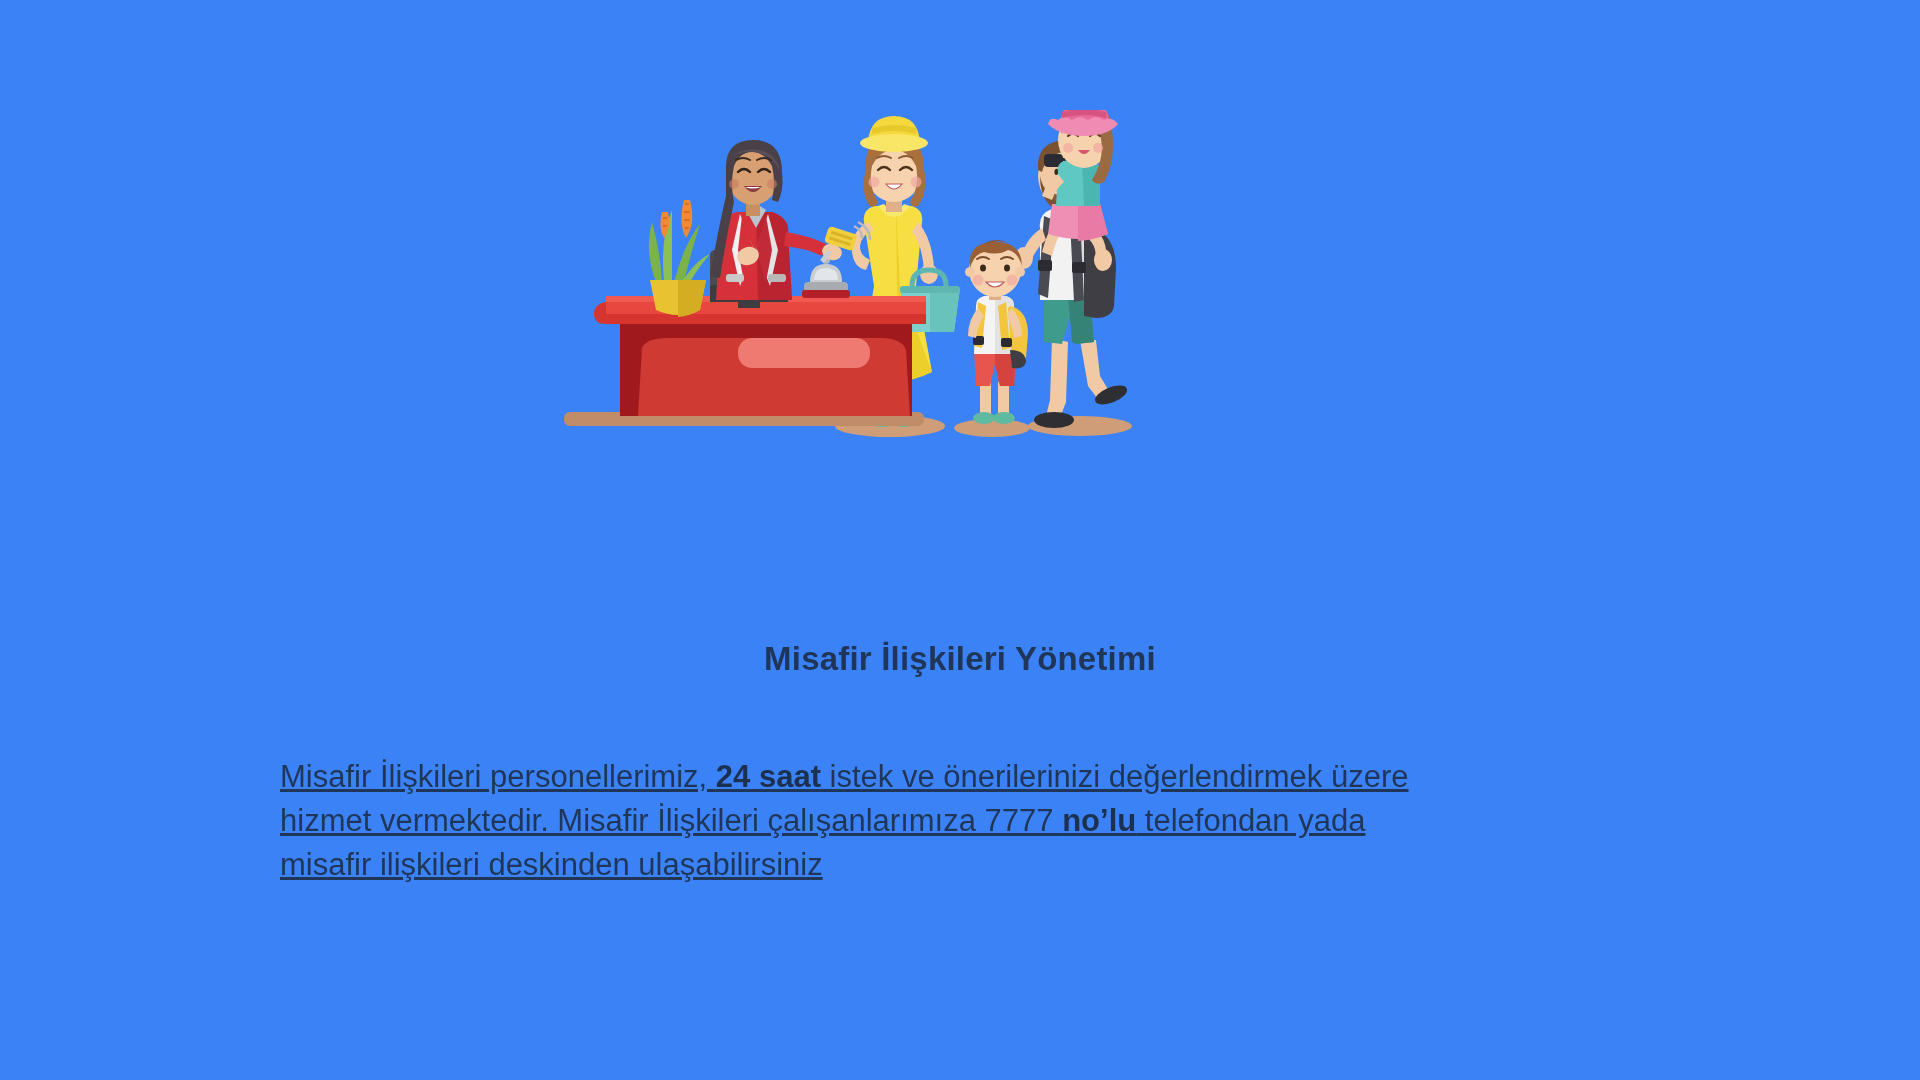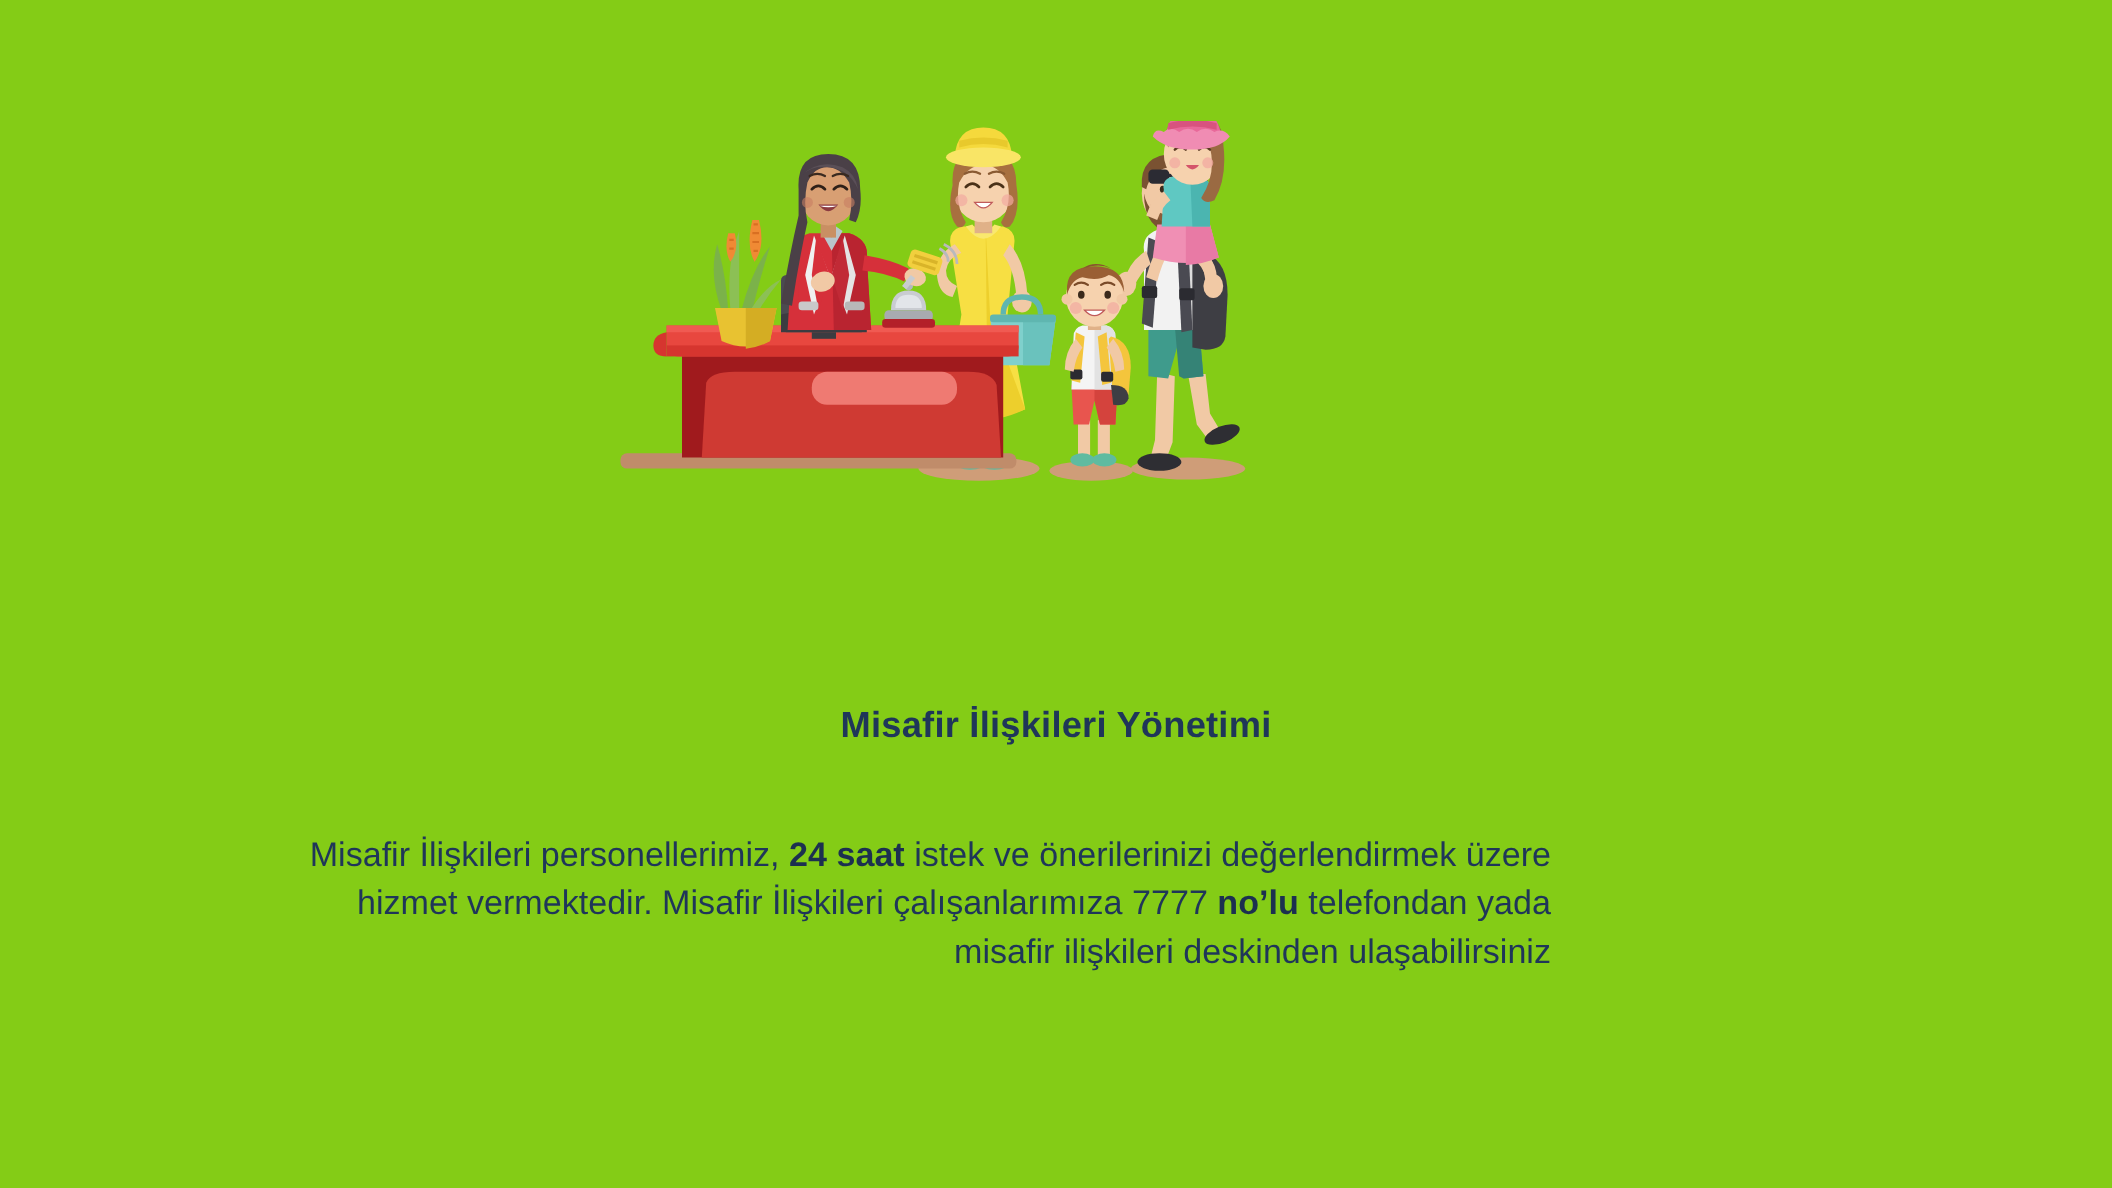--- a/index.html
+++ b/index.html
@@ -12,21 +12,21 @@
     width: 1920px;
     height: 1080px;
     position: relative;
     overflow: hidden;
     font-family: "Liberation Sans", "DejaVu Sans", sans-serif;
   }
 
   .slide {
     position: absolute;
     inset: 0;
-    background: #84cc16;
+    background: #3b82f6;
   }
 
   
   .illustration {
     position: absolute;
     left: 560px;
     top: 110px;
     width: 800px;
     height: 430px;
   }
@@ -46,21 +46,22 @@
   }
 
   .body-text {
     position: absolute;
     left: 280px;
     top: 755px;
     width: 1130px;
     font-size: 31px;
     line-height: 1.42;
     color: #1f3659;
-    text-align: right;
+    text-align: left;
+    text-decoration: underline;
   }
   .body-text b { font-weight: bold; color: #1c3050; }
 </style>
 </head>
 <body>
 
 <div class="slide">
 
   <div class="illustration">
     <svg viewBox="0 0 800 430" xmlns="http://www.w3.org/2000/svg">

